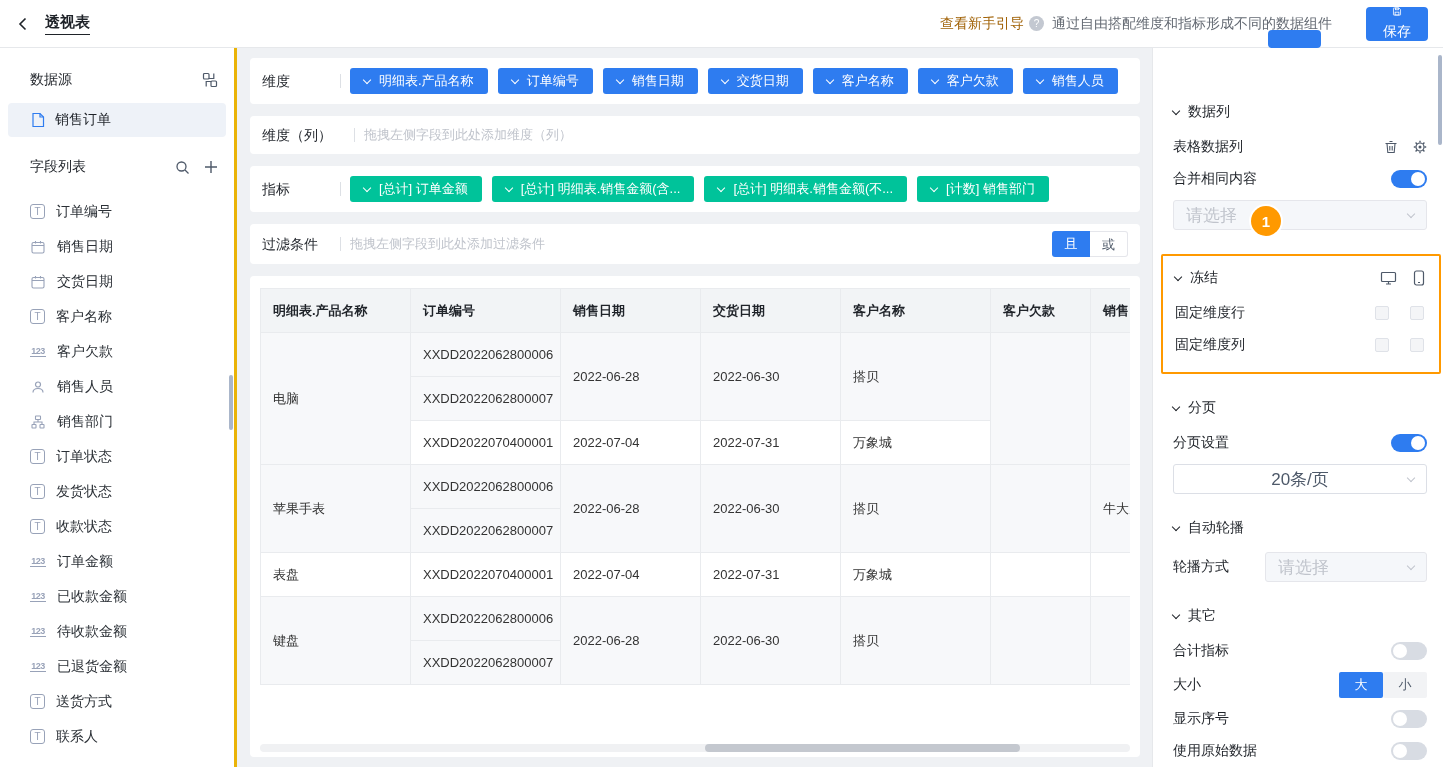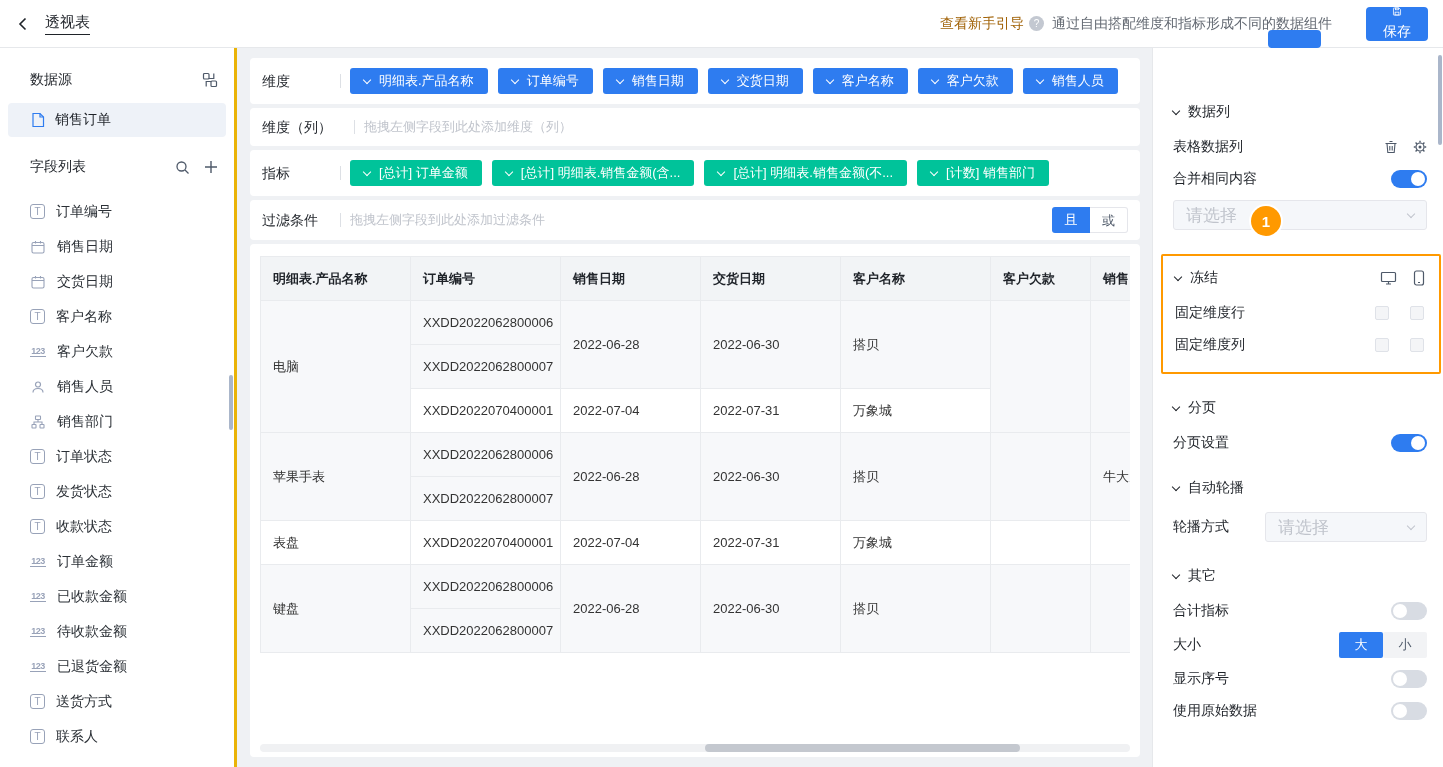--- a/index.html
+++ b/index.html
@@ -3,21 +3,21 @@
 <meta charset="utf-8">
 <style>
   * { margin:0; padding:0; box-sizing:border-box; }
   body { font-family:"Liberation Sans", sans-serif; }
   .app { width:1443px; height:767px; overflow:hidden; position:relative; background:#fff; color:#1f2329; }
 
   
   .topbar { height:48px; background:#fff; border-bottom:1px solid #e6e8eb; display:flex; align-items:center; justify-content:space-between; padding:0 15px; position:relative; z-index:2; }
   .tb-left { display:flex; align-items:center; }
   .back-btn { display:flex; align-items:center; cursor:pointer; }
-  .title { font-size:15px; font-weight:normal; margin-left:14px; border-bottom:1px solid #1f2329; padding-bottom:2px;text-align:right; }
+  .title { font-size:15px; font-weight:bold; margin-left:14px; border-bottom:1px solid #1f2329; padding-bottom:2px;text-align:right; }
   .tb-right { display:flex; align-items:center; }
   .guide-link { color:#a16207; font-size:14px; cursor:pointer; text-decoration:none; }
   .help-dot { width:15px; height:15px; border-radius:50%; background:#c3c8d1; color:#fff; font-size:10px; display:flex; align-items:center; justify-content:center; margin:0 8px 0 5px; }
   .hint { color:#646a73; font-size:14px; margin-right:34px; }
   .save-btn { display:flex; align-items:center; gap:7px; background:#2e7cf0; color:#fff; border:none; height:34px; padding:0 17px; border-radius:4px; font-size:14px; cursor:pointer; font-family:inherit;flex-direction:column; }
 
   .toptab-pill { position:absolute; top:30px; right:122px; width:53px; height:18px; background:#2e7cf0; border-radius:4px; z-index:3; }
 
   .body { display:flex; height:719px; }
 
@@ -27,21 +27,21 @@
   .sb-icons { display:flex; align-items:center; gap:14px; }
   .ds-item { margin:9px 8px 16px; height:34px; display:flex; align-items:center; gap:10px; padding-left:23px; background:#eef2f8; border-radius:4px; font-size:14px; cursor:pointer; }
   .fields { list-style:none; margin-top:13px; }
   .field { height:35px; display:flex; align-items:center; gap:11px; padding-left:30px; font-size:14px; color:#2b3036; cursor:pointer; }
   .fi { flex:none; width:16px; height:16px; display:flex; align-items:center; justify-content:center; color:#98a2b8; }
   .fi-text { width:15px; height:15px; border:1px solid #98a2b8; border-radius:3px; font-size:10px; line-height:12px; }
   .fi-num { font-size:9px; font-weight:bold; letter-spacing:-0.5px; border-bottom:1px solid #98a2b8; height:auto; }
   .sb-scroll { position:absolute; right:1px; top:327px; width:4px; height:55px; background:#aab6ca; border-radius:2px; }
 
   
-  .mid { flex:1; min-width:0; background:#eff1f4; padding:10px 12px 10px 13px; display:flex; flex-direction:column; gap:4px; overflow:hidden; }
+  .mid { flex:1; min-width:0; background:#eff1f4; padding:10px 12px 10px 13px; display:flex; flex-direction:column; gap:12px; overflow:hidden; }
   .card { background:#fff; border-radius:4px; }
   .row-card { display:flex; align-items:flex-start; padding:10px 12px; }
   .row-card.slim { align-items:center; padding:10px 12px; }
   .row-card.filter { align-items:center; padding:7px 12px; }
   .card-label { width:72px; flex:none; font-size:14px; line-height:26px; color:#1f2329; }
   .slim .card-label, .filter .card-label { line-height:18px; }
   .vdiv { width:1px; height:14px; background:#dde0e5; margin:6px 9px 0 6px; flex:none; }
   .slim .vdiv, .filter .vdiv { margin-top:0; }
   .chips { display:flex; flex-wrap:wrap; gap:8px 10px; flex:1; min-width:0; }
   .chip { height:26px; display:inline-flex; align-items:center; padding:0 14px; border-radius:3px; color:#fff; font-size:13px; cursor:pointer; white-space:nowrap; }
@@ -481,20 +481,24 @@
 
       <section class="psec">
         <div class="sec-head">
           <i class="chev dark"></i>
           <span>分页</span>
         </div>
         <div class="prow">
           <span>分页设置</span>
           <span class="toggle on"></span>
         </div>
+        <div class="select center">
+          <span>20条/页</span>
+          <i class="chev gray"></i>
+        </div>
       </section>
 
       <section class="psec">
         <div class="sec-head">
           <i class="chev dark"></i>
           <span>自动轮播</span>
         </div>
         <div class="prow">
           <span>轮播方式</span>
           <span class="select disabled small">

